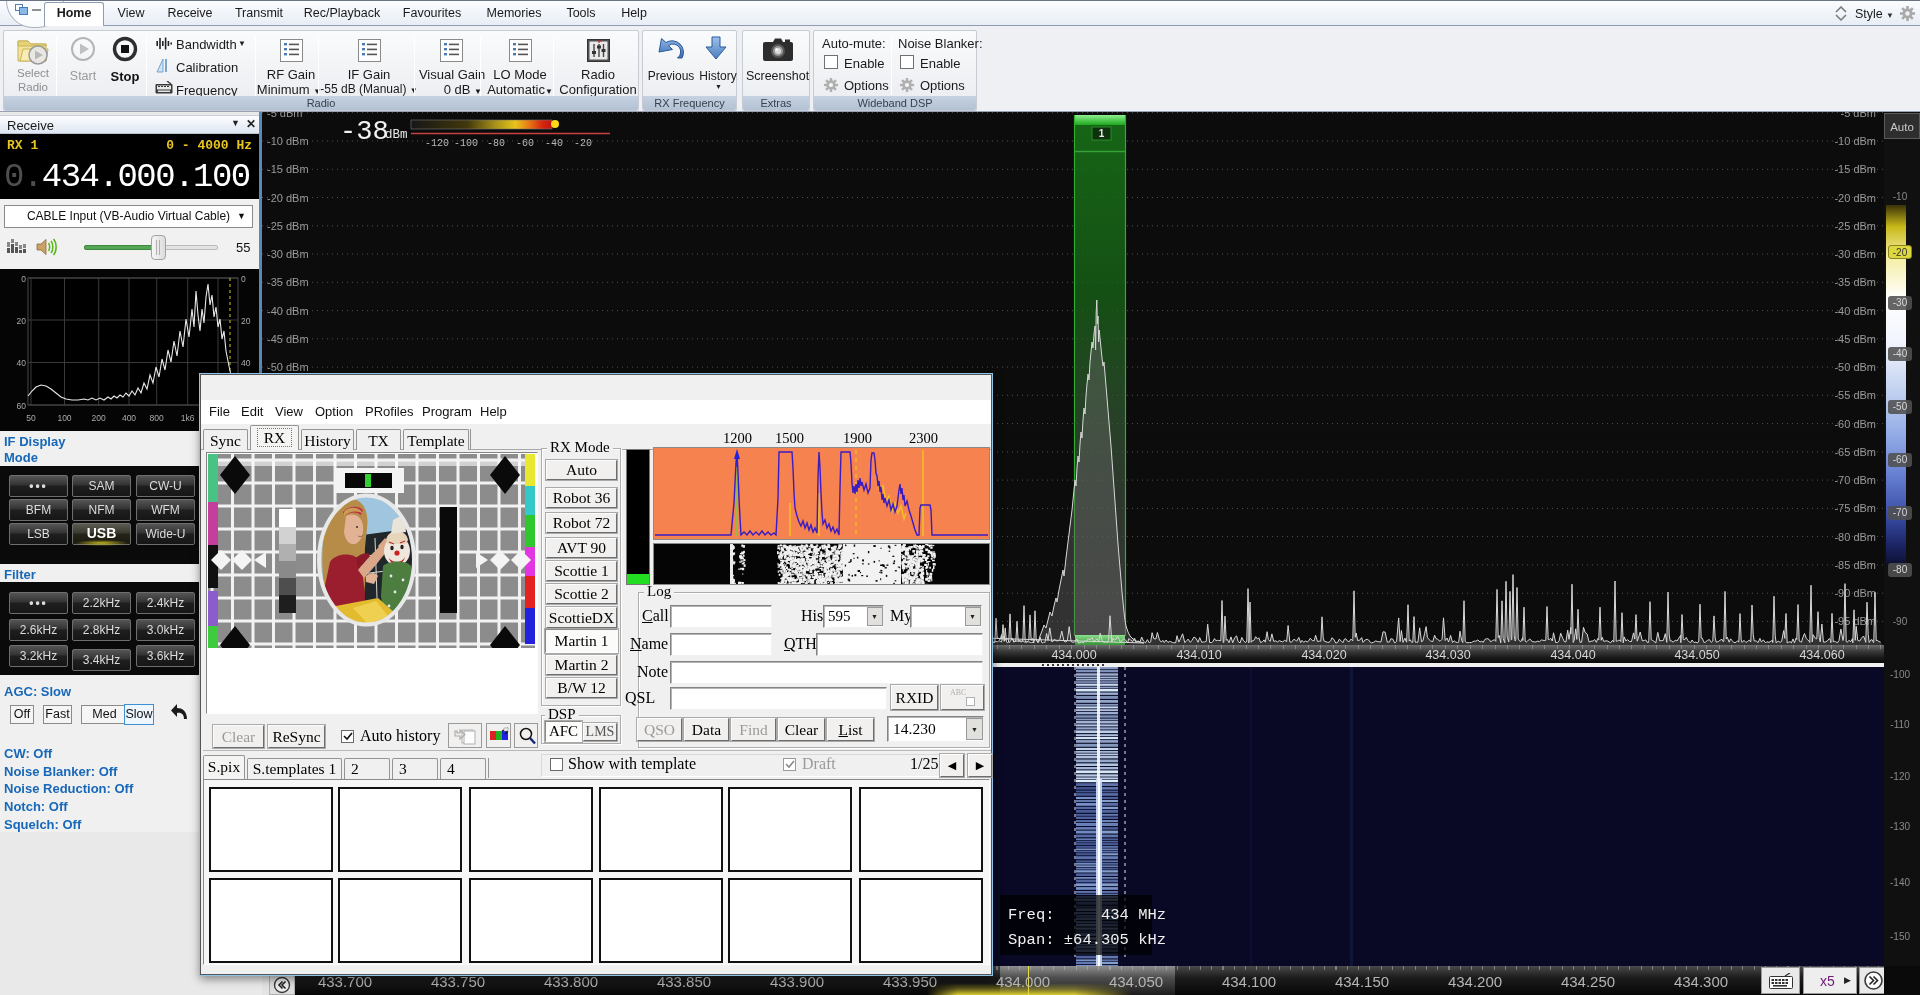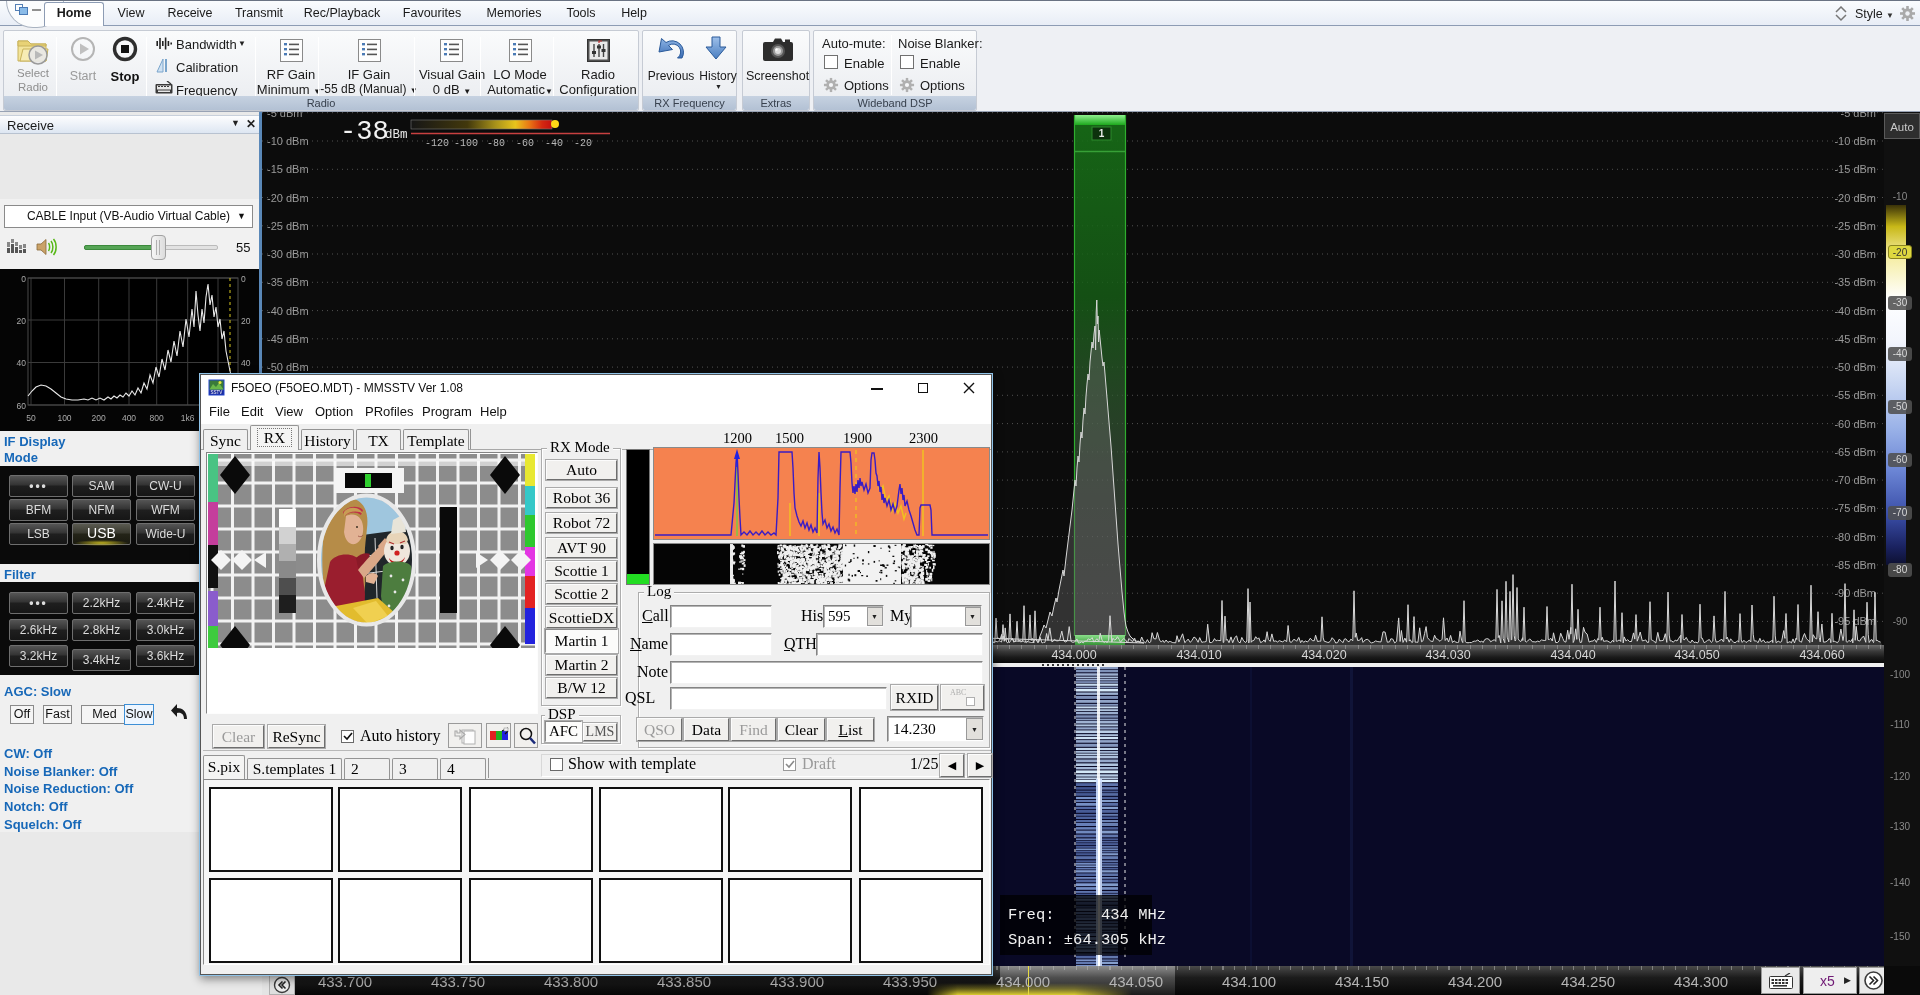--- a/index.html
+++ b/index.html
@@ -150,21 +150,21 @@
           <rect x="4" y="9" width="3" height="2.4"></rect>
           <rect x="4" y="14" width="3" height="2.4"></rect>
         </g>
         <g fill="#555">
           <rect x="9" y="4.6" width="10" height="1.6"></rect>
           <rect x="9" y="9.6" width="10" height="1.6"></rect>
           <rect x="9" y="14.6" width="10" height="1.6"></rect>
         </g>
       </svg>
   <div class="tx ricn13" style="left:408px;top:36px;width:80px;text-align:center">Visual Gain</div>
-  <div class="tx ricn13" style="left:418px;top:51px;width:60px;text-align:center">0 dB&nbsp;<span style="font-size:8px">▼</span></div>
+  <div class="tx ricn13" style="left:418px;top:51px;width:60px;text-align:right">0 dB&nbsp;<span style="font-size:8px">▼</span></div>
   <div class="rdiv" style="left:476px"></div>
   <svg class="a" style="left:505px;top:8px" width="23" height="23" viewBox="0 0 23 23">
         <rect x="0.5" y="0.5" width="22" height="22" fill="#fdfdfd" stroke="#8a8a8a"></rect>
         <g fill="#4a7ab5">
           <rect x="4" y="4" width="3" height="2.4"></rect>
           <rect x="4" y="9" width="3" height="2.4"></rect>
           <rect x="4" y="14" width="3" height="2.4"></rect>
         </g>
         <g fill="#555">
           <rect x="9" y="4.6" width="10" height="1.6"></rect>
@@ -273,20 +273,25 @@
 </div>
 
 <div class="a" style="left:0;top:112px;width:259px;height:883px;background:#e9e9e9">
 
  <div class="a" style="left:0;top:3px;width:259px;height:19px;background:linear-gradient(#fdfdfe,#dde6f2);border-top:1px solid #c8d0dc;border-bottom:1px solid #b8c2d0">
   <div class="tx" style="left:7px;top:2px;font-size:13px;color:#1a1a1a">Receive</div>
   <div class="tx" style="left:231px;top:2px;font-size:9px;color:#222">▼</div>
   <div class="tx" style="left:246px;top:1px;font-size:12px;color:#222;font-weight:bold">✕</div>
  </div>
 
+ <div class="a" style="left:0;top:22px;width:259px;height:65px;background:#000;font-family:'Liberation Mono',monospace">
+  <div class="tx" style="left:7px;top:4px;font-size:13px;font-weight:bold;color:#e8c520;font-family:'Liberation Mono',monospace">RX 1</div>
+  <div class="tx" style="left:90px;top:4px;width:162px;text-align:right;font-size:13px;font-weight:bold;color:#e8c520;font-family:'Liberation Mono',monospace">0 - 4000 Hz</div>
+  <div class="tx" style="left:4px;top:24px;font-size:34px;letter-spacing:-1.5px;color:#fff;font-family:'Liberation Mono',monospace"><span style="color:#4e4e4e">0.</span>434.000.100</div>
+ </div>
 
  <div class="a" style="left:0;top:87px;width:259px;height:70px;background:#f1f1f1">
   <div class="a" style="left:4px;top:6px;width:249px;height:23px;background:#fff;border:1px solid #8a8a8a;text-align:center;font-size:12px;color:#111;line-height:21px">CABLE Input (VB-Audio Virtual Cable)</div>
   <div class="tx" style="left:237px;top:12px;font-size:9px;color:#111">▼</div>
   <svg class="a" style="left:7px;top:39px" width="19" height="18" viewBox="0 0 19 18">
         <g fill="#555">
           <rect x="0" y="10" width="3" height="5"></rect>
           <rect x="4" y="6" width="3" height="9"></rect>
           <rect x="8" y="9" width="3" height="6"></rect>
           <rect x="12" y="12" width="3" height="3"></rect>
@@ -350,21 +355,21 @@
  <div class="blbl" style="left:4px;top:322px">IF Display</div>
  <div class="blbl" style="left:4px;top:338px">Mode</div>
  <div class="a" style="left:0;top:354px;width:257px;height:98px;background:#0a0a0a">
   <div class="dbtn" style="left:9px;top:9px"><span style="letter-spacing:2px;font-weight:bold">•••</span></div>
   <div class="dbtn" style="left:72px;top:9px">SAM</div>
   <div class="dbtn" style="left:136px;top:9px">CW-U</div>
   <div class="dbtn" style="left:9px;top:33px">BFM</div>
   <div class="dbtn" style="left:72px;top:33px">NFM</div>
   <div class="dbtn" style="left:136px;top:33px">WFM</div>
   <div class="dbtn" style="left:9px;top:57px">LSB</div>
-  <div class="dbtn" style="left:72px;top:57px;color:#fff;font-weight:normal;font-size:14px;line-height:19px;background:linear-gradient(#5a5a50 0%,#3a3a30 45%,#242418 50%,#1a1a10)">USB<div class="a" style="left:2px;top:16px;width:53px;height:6px;background:radial-gradient(ellipse at center,rgba(210,195,35,0.9),rgba(210,195,35,0) 72%)"></div></div>
+  <div class="dbtn" style="left:72px;top:57px;color:#fff;font-weight:bold;font-size:14px;line-height:19px;background:linear-gradient(#5a5a50 0%,#3a3a30 45%,#242418 50%,#1a1a10)">USB<div class="a" style="left:2px;top:16px;width:53px;height:6px;background:radial-gradient(ellipse at center,rgba(210,195,35,0.9),rgba(210,195,35,0) 72%)"></div></div>
   <div class="dbtn" style="left:136px;top:57px">Wide-U</div>
  </div>
 
  <div class="a" style="left:0;top:452px;width:259px;height:18px;background:#f0f0f0"></div>
  <div class="blbl" style="left:4px;top:455px">Filter</div>
  <div class="a" style="left:0;top:470px;width:257px;height:93px;background:#0a0a0a">
   <div class="dbtn" style="left:9px;top:10px"><span style="letter-spacing:2px;font-weight:bold">•••</span></div>
   <div class="dbtn" style="left:72px;top:10px">2.2kHz</div>
   <div class="dbtn" style="left:136px;top:10px">2.4kHz</div>
   <div class="dbtn" style="left:9px;top:37px">2.6kHz</div>
@@ -756,36 +761,20 @@
         <circle cx="10.5" cy="10.5" r="8.5" fill="#fff" stroke="#3a3a3a" stroke-width="1.6"></circle>
         <path d="M8 6.5 L12 10.5 L8 14.5 M12 6.5 L16 10.5 L12 14.5" stroke="#222" stroke-width="1.6" fill="none" transform="translate(-1.5,0)"></path>
       </svg>
  </div>
 </div>
 <div class="a" style="left:1884px;top:966px;width:36px;height:29px;background:#0a0a0a"></div>
 
 <div class="a" style="left:199px;top:373px;width:794px;height:603px;background:#8fc3e8;box-shadow:1px 3px 9px rgba(0,0,0,0.45)">
 <div class="a" style="left:1px;top:1px;width:792px;height:601px;background:#f0f0f0;border:1px solid #555">
 
- <div class="a" style="left:0;top:0;width:790px;height:25px;background:#fff">
-  <svg class="a" style="left:7px;top:4px" width="17" height="17" viewBox="0 0 17 17">
-          <rect x="0.5" y="0.5" width="16" height="16" fill="#2244cc"></rect>
-          <rect x="1.5" y="1.5" width="14" height="9" fill="#3a7a3a"></rect>
-          <path d="M1.5 10.5 L5 5 L8 8 L11 4 L15.5 10.5 Z" fill="#6ab84a"></path>
-          <circle cx="12" cy="3.5" r="1.5" fill="#e8e840"></circle>
-          <rect x="1.5" y="11" width="14" height="4.5" fill="#1a2a9a"></rect>
-          <text x="8.5" y="15.2" font-size="4.5" fill="#fff" text-anchor="middle" font-family="Liberation Sans">SSTV</text>
-        </svg>
-  <div class="tx" style="left:30px;top:6px;font-size:12px;color:#111">F5OEO (F5OEO.MDT) - MMSSTV Ver 1.08</div>
-  <div class="a" style="left:670px;top:13px;width:12px;height:1.5px;background:#111"></div>
-  <div class="a" style="left:717px;top:8px;width:10px;height:10px;border:1.5px solid #111"></div>
-  <svg class="a" style="left:762px;top:7px" width="12" height="12" viewBox="0 0 12 12">
-          <path d="M1 1 L11 11 M11 1 L1 11" stroke="#111" stroke-width="1.4"></path>
-        </svg>
- </div>
 
  <div class="a" style="left:0;top:25px;width:790px;height:24px;background:#fff">
   <div class="tx" style="left:8px;top:4px;font-size:13px;color:#111">File</div>
   <div class="tx" style="left:40px;top:4px;font-size:13px;color:#111">Edit</div>
   <div class="tx" style="left:74px;top:4px;font-size:13px;color:#111">View</div>
   <div class="tx" style="left:114px;top:4px;font-size:13px;color:#111">Option</div>
   <div class="tx" style="left:164px;top:4px;font-size:13px;color:#111">PRofiles</div>
   <div class="tx" style="left:221px;top:4px;font-size:13px;color:#111">Program</div>
   <div class="tx" style="left:279px;top:4px;font-size:13px;color:#111">Help</div>
  </div>

